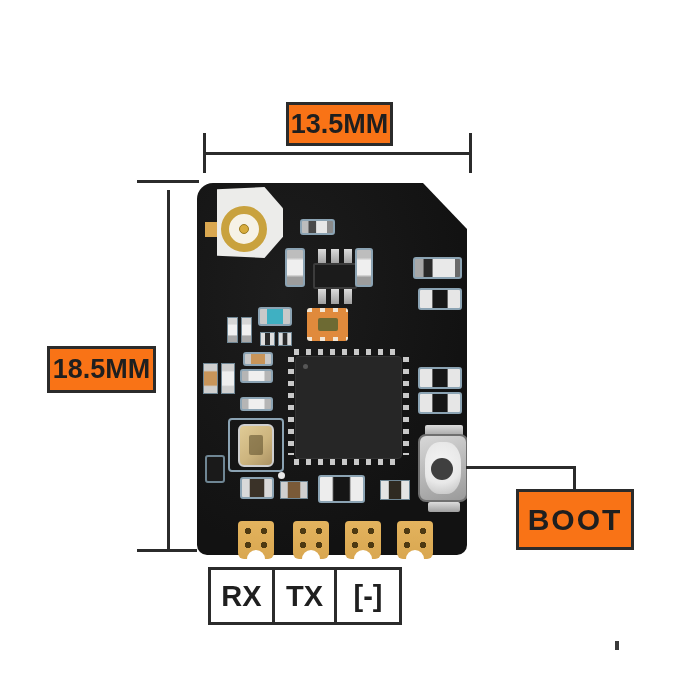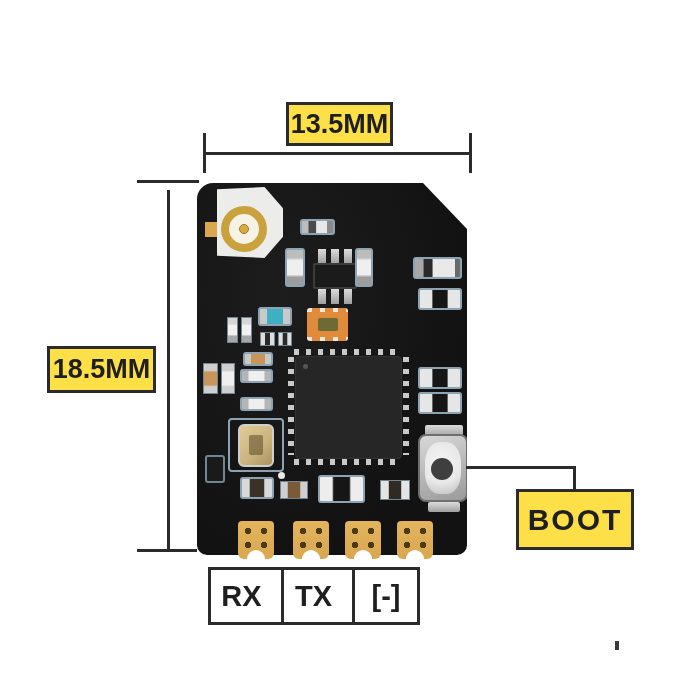--- a/index.html
+++ b/index.html
@@ -2,21 +2,21 @@
 <html style="--line: #2b2b2b; --label-text: #1f1f1f; --pcb: #121212; --gold: #d9a750; --pad-hole: #4e3a12; --silver: #c9c9c9; --white-part: #ececea; --outline: #8ba3b3; --orange: #e08a3c; --olive: #6d6a33; --teal: #3fb0c2; --tan: #c8955a; --ic-body: #262626; --crystal: #cdb57f; --button-face: #e8e8e8; --button-dot: #3f3f3f;"><head>
 <meta charset="utf-8">
 <style>
   html,body{margin:0;padding:0;}
   body{
     width:700px;height:700px;position:relative;background:#fff;
     font-family:"Liberation Sans", sans-serif;overflow:hidden;
   }
   .dline{position:absolute;background:var(--line,#2b2b2b);}
   .dim-box{
-    position:absolute;border:3px solid var(--line,#2b2b2b);background:#fde047;
+    position:absolute;border:3px solid var(--line,#2b2b2b);background:#f97316;
     display:flex;align-items:center;justify-content:center;
     font-weight:bold;color:var(--label-text,#1f1f1f);font-size:27px;
     box-sizing:border-box;
   }
   .pcb{
     position:absolute;left:197px;top:183px;width:270px;height:372px;
     background:radial-gradient(ellipse at 32% 30%, #1d1d1d, var(--pcb,#121212) 70%);
     border-radius:16px 4px 10px 10px;
     clip-path:polygon(0 0, 226px 0, 270px 46px, 270px 372px, 0 372px);
   }
@@ -25,21 +25,21 @@
   .pad2{background:linear-gradient(90deg,#e6e6e6 0 30%,#161616 32% 68%,#e6e6e6 70%);}
   .silver{background:linear-gradient(180deg,#dcdcdc,#9f9f9f);}
   .pin-strip{
     position:absolute;left:208px;top:567px;display:flex;
     border:3px solid var(--line,#2b2b2b);background:#fff;
   }
   .pin-cell{
     height:52px;display:flex;align-items:center;justify-content:center;
     font-weight:bold;font-size:29px;color:var(--label-text,#1f1f1f);
   }
-  .pin-cell + .pin-cell{border-left:3px solid var(--line,#2b2b2b);margin-left:9px;}
+  .pin-cell + .pin-cell{border-left:3px solid var(--line,#2b2b2b);}
   .qfn-row{background:repeating-linear-gradient(90deg,var(--silver,#c9c9c9) 0 5px,transparent 5px 12px);}
   .qfn-col{background:repeating-linear-gradient(180deg,var(--silver,#c9c9c9) 0 5px,transparent 5px 12px);}
   .cast-pad{
     position:absolute;top:521px;width:36px;height:38px;border-radius:4px 4px 6px 6px;
     background:
       radial-gradient(circle 3.5px at 10px 10px, var(--pad-hole,#4e3a12) 98%, transparent),
       radial-gradient(circle 3.5px at 26px 10px, var(--pad-hole,#4e3a12) 98%, transparent),
       radial-gradient(circle 3.5px at 10px 24px, var(--pad-hole,#4e3a12) 98%, transparent),
       radial-gradient(circle 3.5px at 26px 24px, var(--pad-hole,#4e3a12) 98%, transparent),
       linear-gradient(180deg,#e3b35e,var(--gold,#d9a750));

